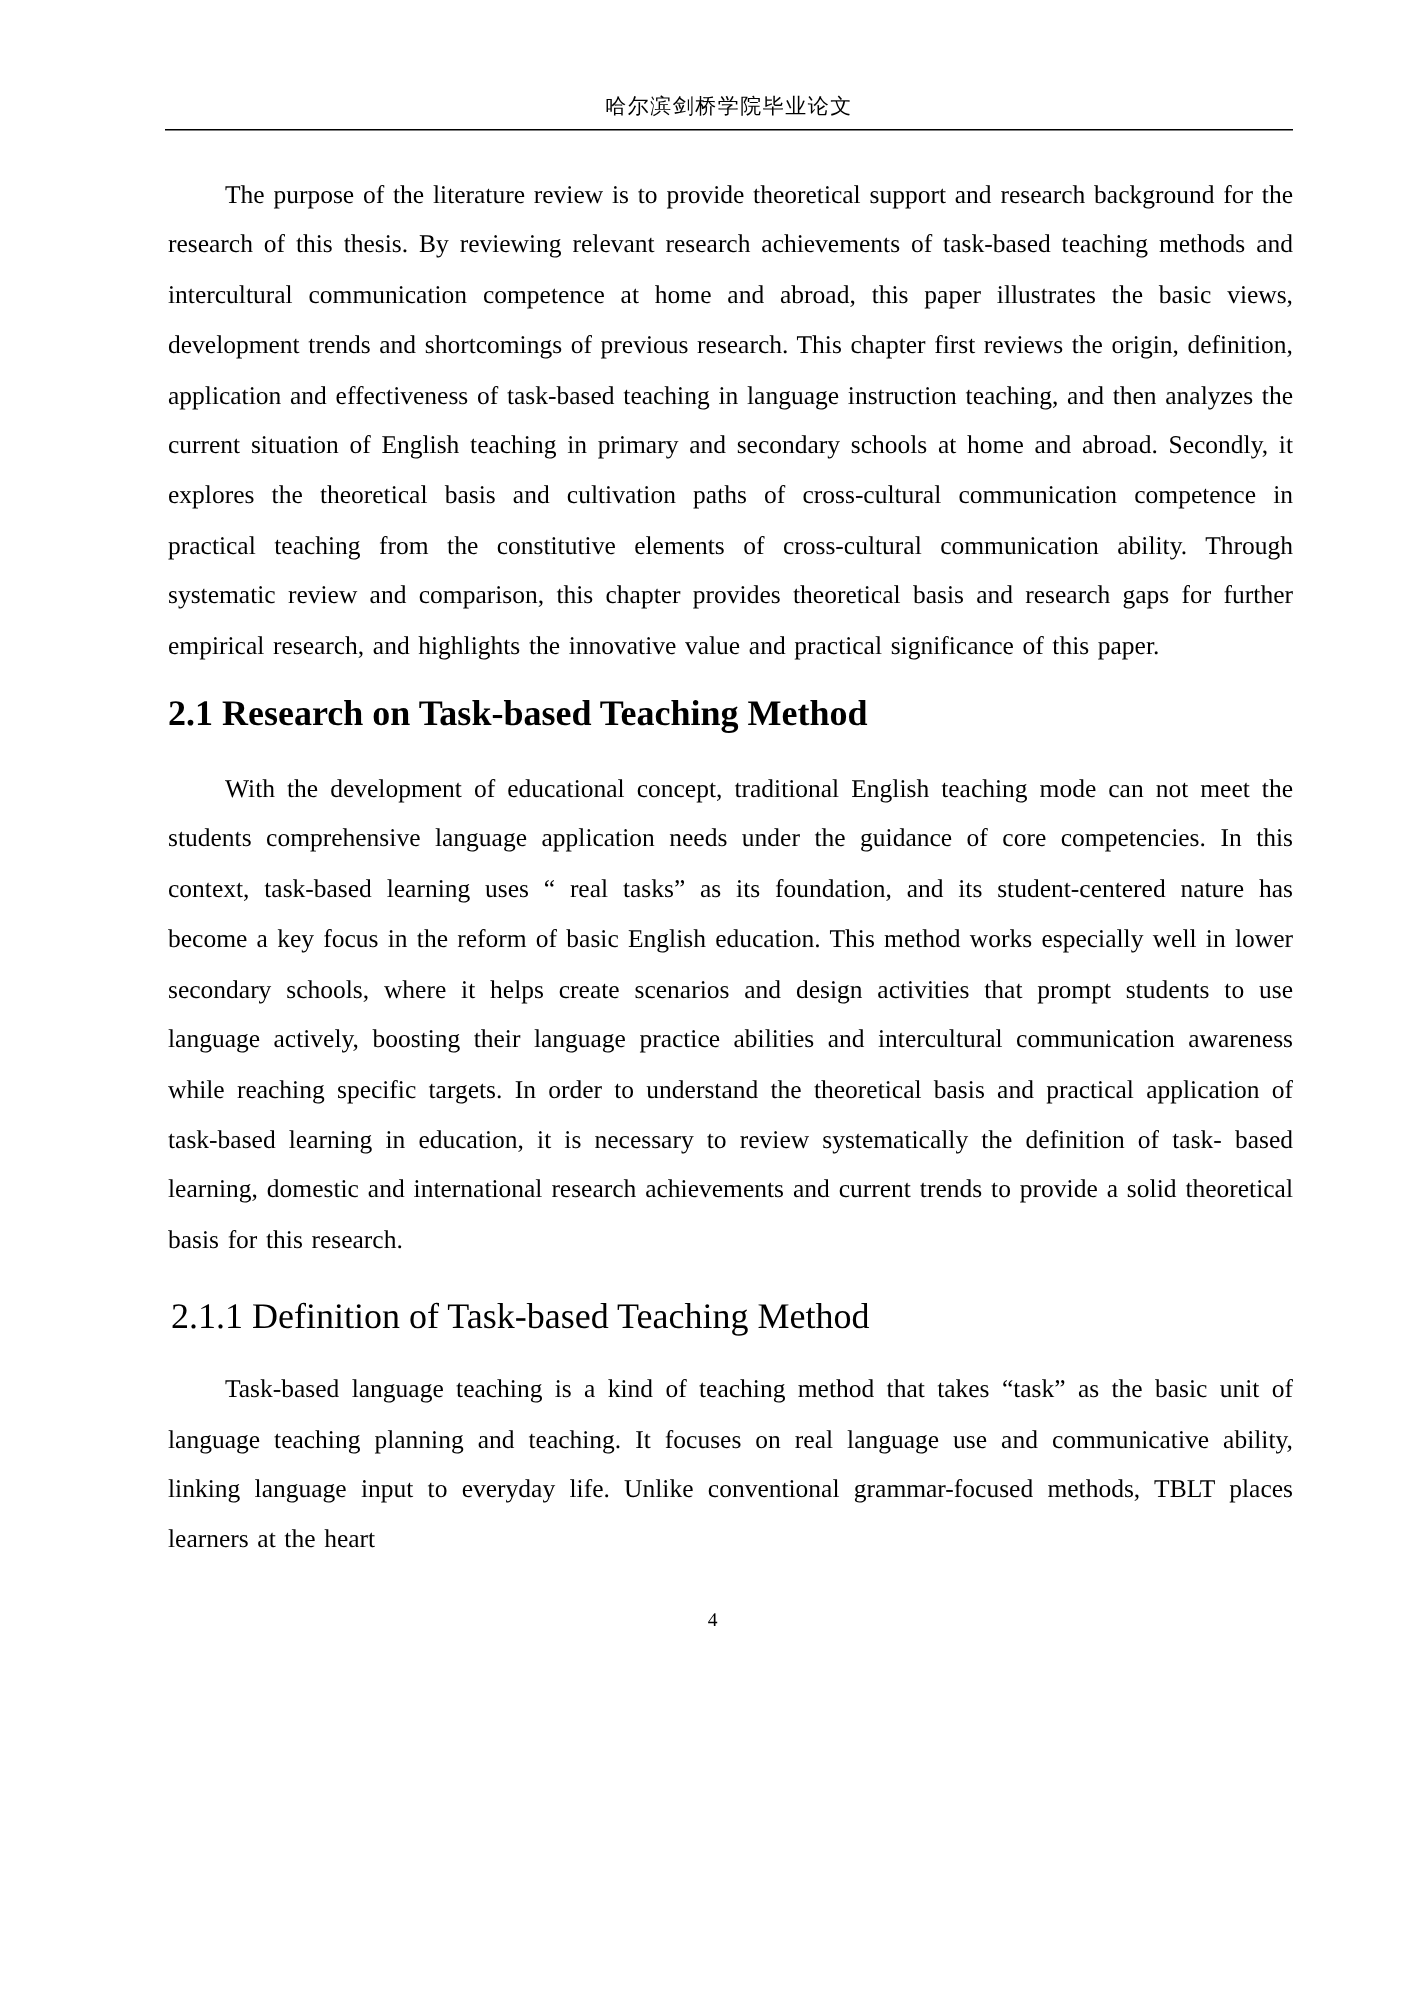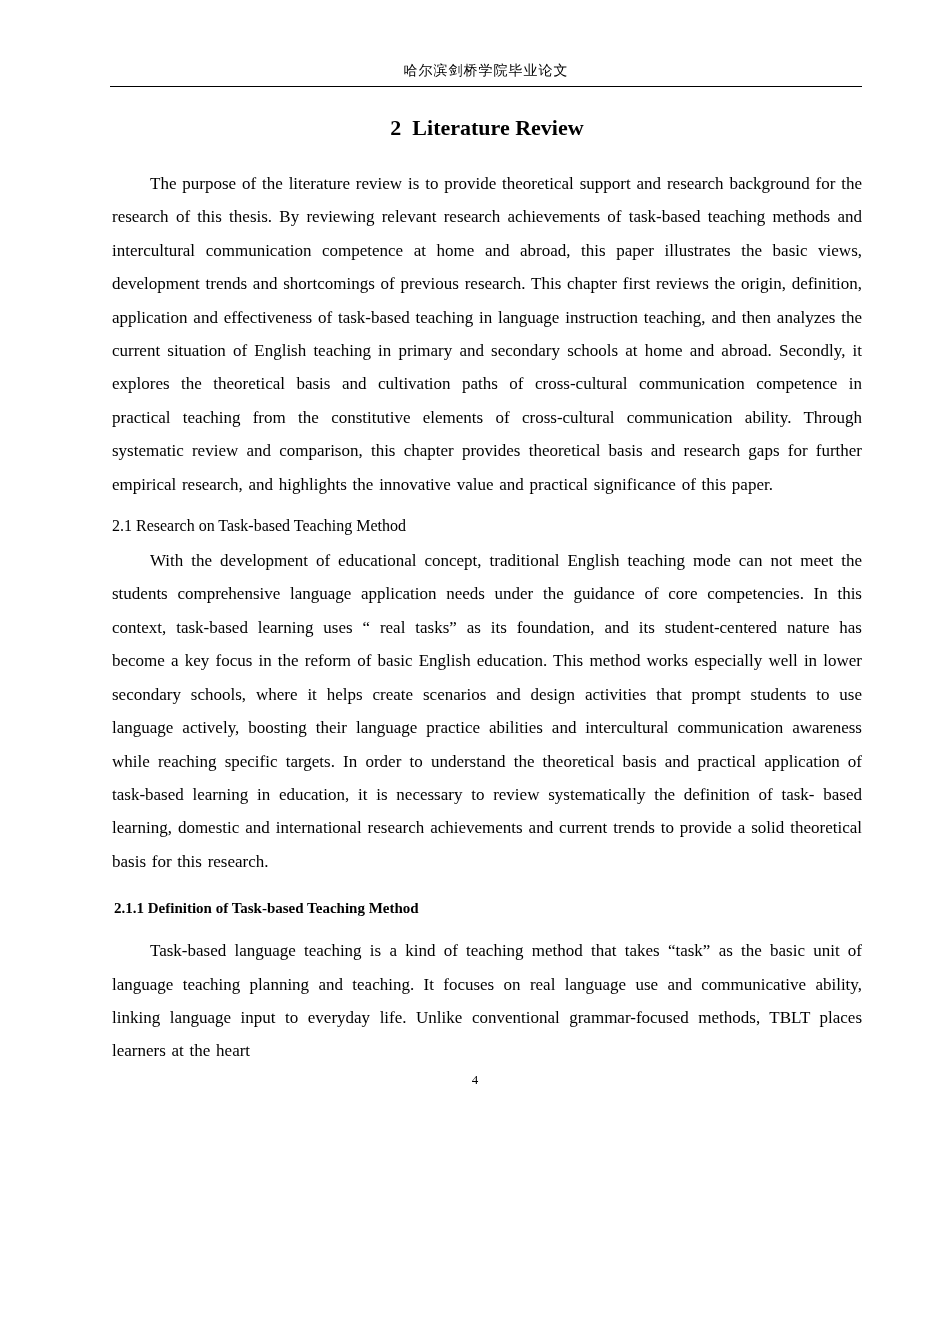--- a/index.html
+++ b/index.html
@@ -44,28 +44,28 @@
     font-size: 17px;
     line-height: 33.4px;
     text-align: justify;
     text-indent: 38px;
     word-spacing: 1.5px;
   }
   .para-intro {
     margin-top: 26px;
   }
   .section-heading {
-    margin: 16px 0 9px 0;
-    font-size: 16px;
-    font-weight: normal;
+    margin: 16px 0 19px 0;
+    font-size: 24px;
+    font-weight: bold;
   }
   .subsection-heading {
     margin: 22px 0 17px 2px;
-    font-size: 15px;
-    font-weight: bold;
+    font-size: 24px;
+    font-weight: normal;
   }
   .doc-footer {
     position: absolute;
     left: 0;
     right: 0;
     bottom: 72px;
     text-align: center;
     font-size: 13px;
   }
 </style>
@@ -73,21 +73,20 @@
 <body>
 
 <div class="page">
 
   <header class="doc-header">
     <div class="doc-header-text">哈尔滨剑桥学院毕业论文</div>
   </header>
 
   <main class="doc-body">
 
-    <h1 class="chapter-title">2  Literature Review</h1>
 
     <p class="para para-intro">The purpose of the literature review is to provide theoretical support and research background for the research of this thesis. By reviewing relevant research achievements of task-based teaching methods and intercultural communication competence at home and abroad, this paper illustrates the basic views, development trends and shortcomings of previous research. This chapter first reviews the origin, definition, application and effectiveness of task-based teaching in language instruction teaching, and then analyzes the current situation of English teaching in primary and secondary schools at home and abroad. Secondly, it explores the theoretical basis and cultivation paths of cross-cultural communication competence in practical teaching from the constitutive elements of cross-cultural communication ability. Through systematic review and comparison, this chapter provides theoretical basis and research gaps for further empirical research, and highlights the innovative value and practical significance of this paper.</p>
 
     <h2 class="section-heading">2.1 Research on Task-based Teaching Method</h2>
 
     <p class="para">With the development of educational concept, traditional English teaching mode can not meet the students comprehensive language application needs under the guidance of core competencies. In this context, task-based learning uses “ real tasks” as its foundation, and its student-centered nature has become a key focus in the reform of basic English education. This method works especially well in lower secondary schools, where it helps create scenarios and design activities that prompt students to use language actively, boosting their language practice abilities and intercultural communication awareness while reaching specific targets. In order to understand the theoretical basis and practical application of task-based learning in education, it is necessary to review systematically the definition of task- based learning, domestic and international research achievements and current trends to provide a solid theoretical basis for this research.</p>
 
     <h3 class="subsection-heading">2.1.1 Definition of Task-based Teaching Method</h3>
 
     <p class="para">Task-based language teaching is a kind of teaching method that takes “task” as the basic unit of language teaching planning and teaching. It focuses on real language use and communicative ability, linking language input to everyday life. Unlike conventional grammar-focused methods, TBLT places learners at the heart</p>

